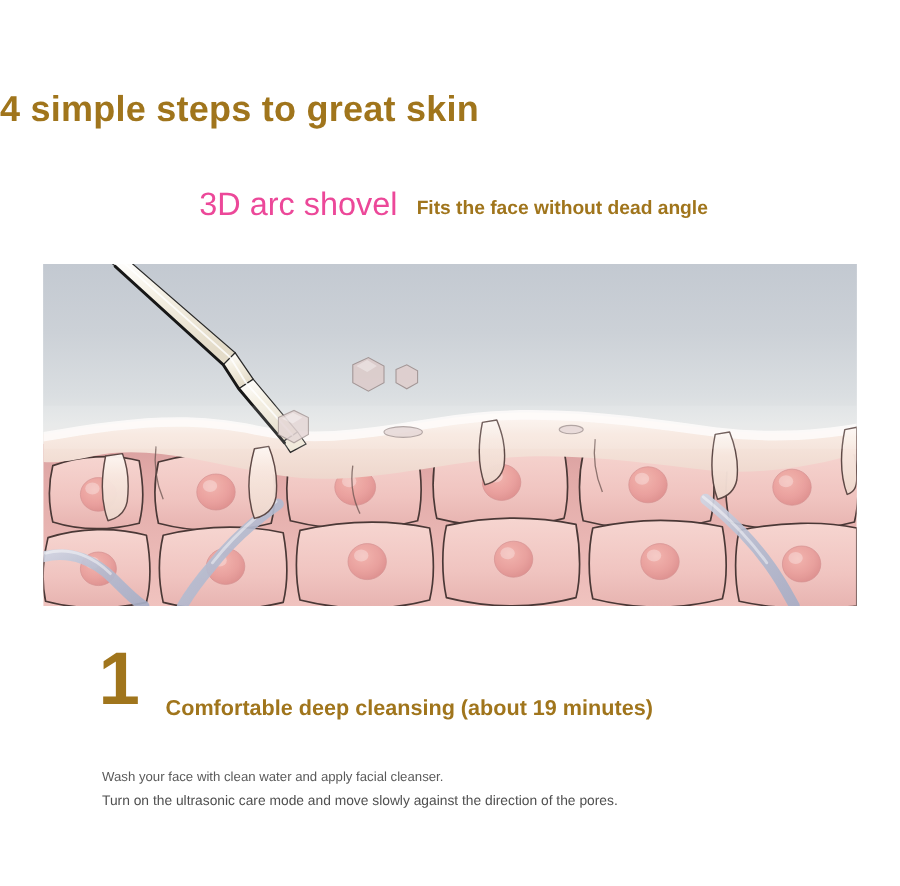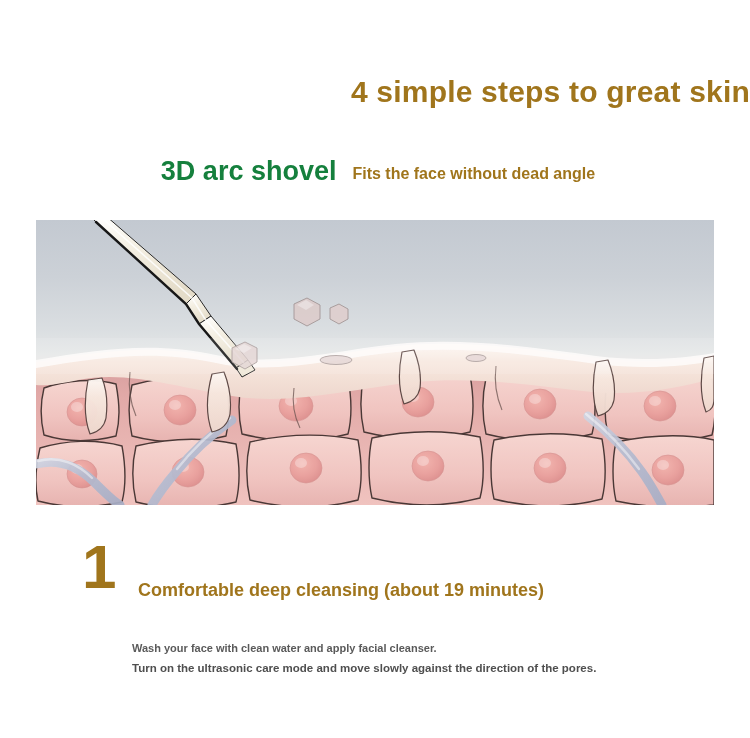--- a/index.html
+++ b/index.html
@@ -19,21 +19,21 @@
     height: 738px;
     background: #ffffff;
   }
 
   
   .heading-block {
     position: absolute;
     top: 74px;
     left: 0;
     width: 750px;
-    text-align: right;
+    text-align: left;
   }
 
   .main-title {
     font-size: 30px;
     font-weight: 700;
     color: #a0751c;
     letter-spacing: 0.2px;
     line-height: 36px;
   }
 
@@ -41,22 +41,22 @@
     margin-top: 12px;
     display: flex;
     align-items: baseline;
     justify-content: center;
     gap: 16px;
     padding-left: 6px;
   }
 
   .subtitle-main {
     font-size: 27px;
-    font-weight: 700;
-    color: #15803d;
+    font-weight: 400;
+    color: #ec4899;
     line-height: 32px;
   }
 
   .subtitle-sub {
     font-size: 16px;
     font-weight: 600;
     color: #a0751c;
     line-height: 20px;
     position: relative;
     top: -1px;
@@ -111,25 +111,24 @@
     font-weight: 600;
     color: #a0751c;
     line-height: 24px;
     white-space: nowrap;
   }
 
   .step-desc {
     position: absolute;
     left: 85px;
     font-size: 11px;
-    font-weight: 700;
+    font-weight: 400;
     color: #5a5a5a;
     line-height: 16px;
     white-space: nowrap;
-    margin-left: 47px;
   }
   .step-desc.line-1 { top: 104px; }
   .step-desc.line-2 { top: 124px; font-size: 11.5px; color: #4f4f4f; }
 </style>
 </head>
 <body>
 
 <div class="page">
 
   <div class="heading-block">

